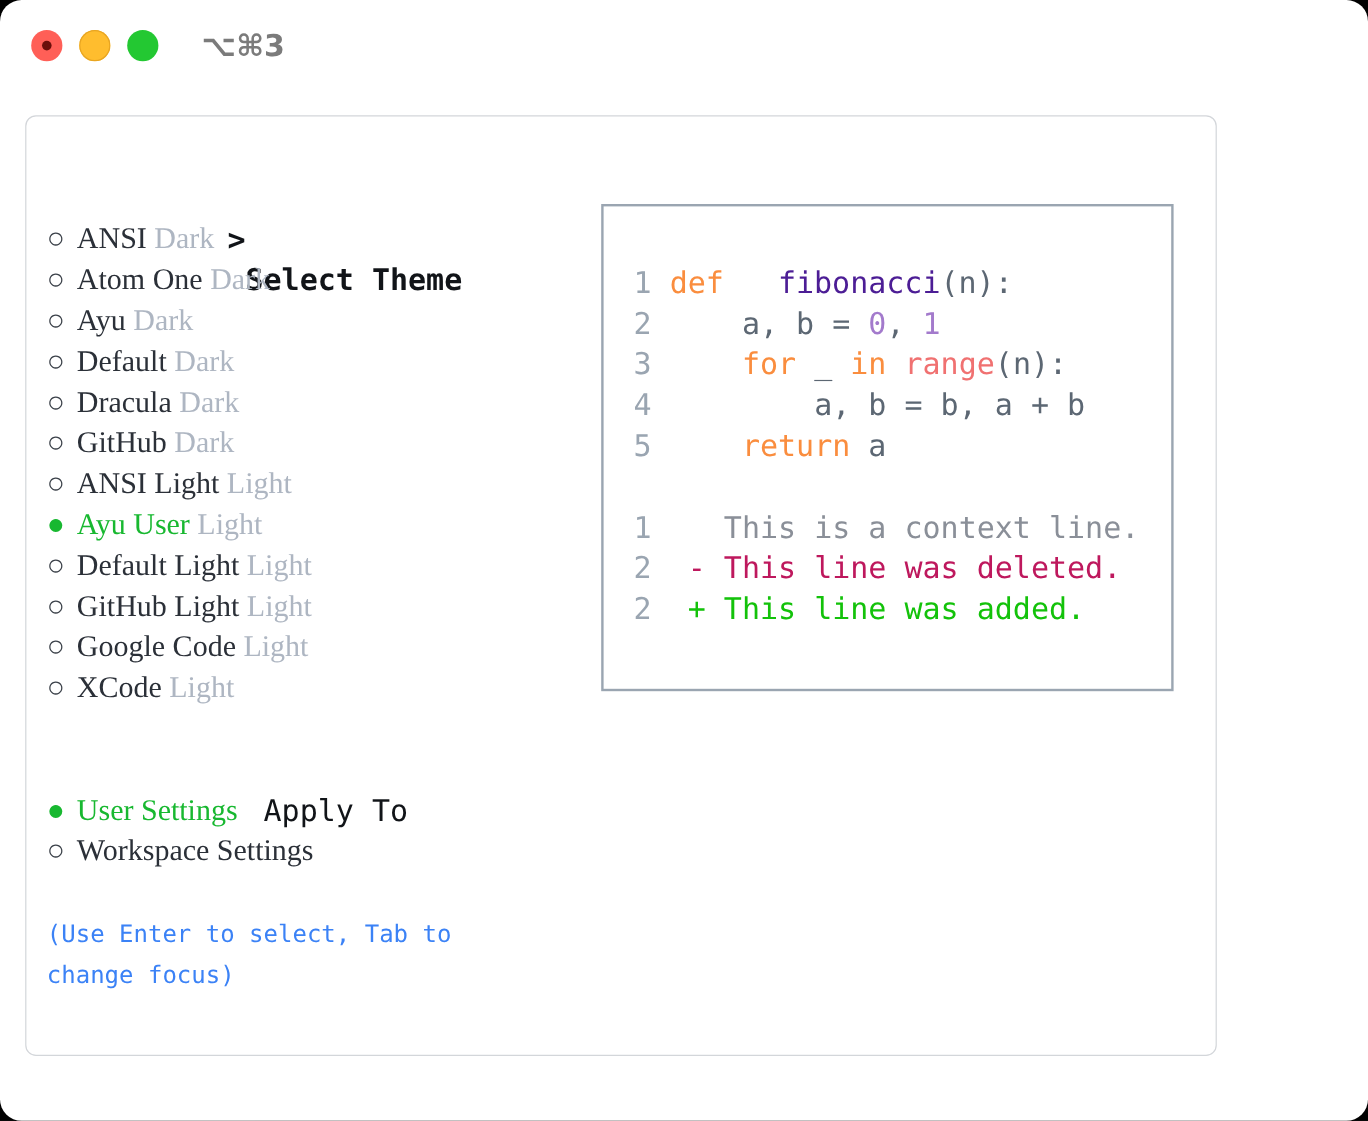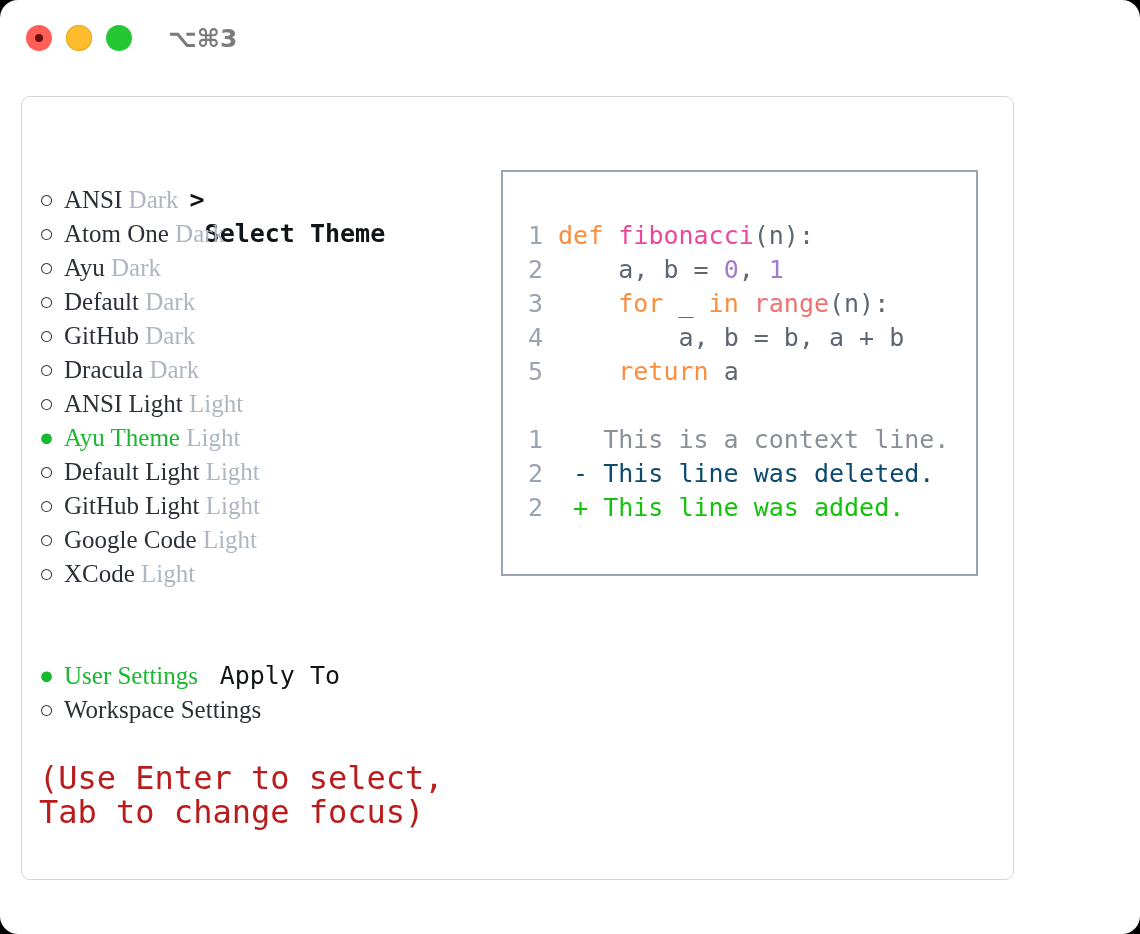--- a/index.html
+++ b/index.html
@@ -139,23 +139,23 @@
     color: #2b3038;
   }
   .opt-tag {
     color: #aeb6c2;
   }
 
   .spacer-row { height: 34px; }
 
   .hint {
     margin-top: 34px;
-    font-size: 32px;
-    line-height: 34px;
-    color: #b91c1c;
+    font-size: 20px;
+    line-height: 34px;
+    color: #3b82f6;
     width: 420px;
     white-space: pre-wrap;
   }
 
   
   .right-col {
     position: absolute;
     left: 479px;
     top: 52px;
     width: 500px;
@@ -188,28 +188,28 @@
     white-space: pre;
     height: 34px;
   }
   .lnum {
     color: #9aa5b1;
     display: inline-block;
     width: 25px;
     text-align: right;
   }
   .tok-kw    { color: #fa8d3e; text-align: center; }
-  .tok-fn    { color: #ec4899; }
+  .tok-fn    { color: #4c1d95; margin-left: 30px; }
   .tok-num   { color: #a37acc; }
   .tok-bi    { color: #f07171; }
   .tok-plain { color: #5c6773; margin-top: 44px; }
   .tok-punc  { color: #5c6773; }
   .diff-gap  { height: 34px; }
   .diff-ctx  { color: #8a8f98; }
-  .diff-del  { color: #0c4a6e; text-align: right; }
+  .diff-del  { color: #be185d; text-align: right; }
   .diff-add  { color: #13c20a; }
 </style>
 </head>
 <body>
 
 <div class="window">
 
   <div class="titlebar">
     <div class="dots">
       <span class="dot dot-red"></span>
@@ -227,24 +227,24 @@
         <div class="section-header focused">
           <span class="caret">&gt;</span>
           <span> </span><span>Select Theme</span>
         </div>
 
         <div id="theme-list">
             <div class="opt-row"><span class="bullet">○</span><span class="opt-label">ANSI </span><span class="opt-tag">Dark</span></div>
             <div class="opt-row"><span class="bullet">○</span><span class="opt-label">Atom One </span><span class="opt-tag">Dark</span></div>
             <div class="opt-row"><span class="bullet">○</span><span class="opt-label">Ayu </span><span class="opt-tag">Dark</span></div>
             <div class="opt-row"><span class="bullet">○</span><span class="opt-label">Default </span><span class="opt-tag">Dark</span></div>
+            <div class="opt-row"><span class="bullet">○</span><span class="opt-label">Dracula </span><span class="opt-tag">Dark</span></div>
             <div class="opt-row"><span class="bullet">○</span><span class="opt-label">GitHub </span><span class="opt-tag">Dark</span></div>
-            <div class="opt-row"><span class="bullet">○</span><span class="opt-label">Dracula </span><span class="opt-tag">Dark</span></div>
             <div class="opt-row"><span class="bullet">○</span><span class="opt-label">ANSI Light </span><span class="opt-tag">Light</span></div>
-            <div class="opt-row selected"><span class="bullet sel">●</span><span class="opt-label">Ayu Theme </span><span class="opt-tag">Light</span></div>
+            <div class="opt-row selected"><span class="bullet sel">●</span><span class="opt-label">Ayu User </span><span class="opt-tag">Light</span></div>
             <div class="opt-row"><span class="bullet">○</span><span class="opt-label">Default Light </span><span class="opt-tag">Light</span></div>
             <div class="opt-row"><span class="bullet">○</span><span class="opt-label">GitHub Light </span><span class="opt-tag">Light</span></div>
             <div class="opt-row"><span class="bullet">○</span><span class="opt-label">Google Code </span><span class="opt-tag">Light</span></div>
             <div class="opt-row"><span class="bullet">○</span><span class="opt-label">XCode </span><span class="opt-tag">Light</span></div>
           </div>
 
         <div class="spacer-row"></div>
 
         <div class="section-header">
           <span>  </span><span>Apply To</span>

